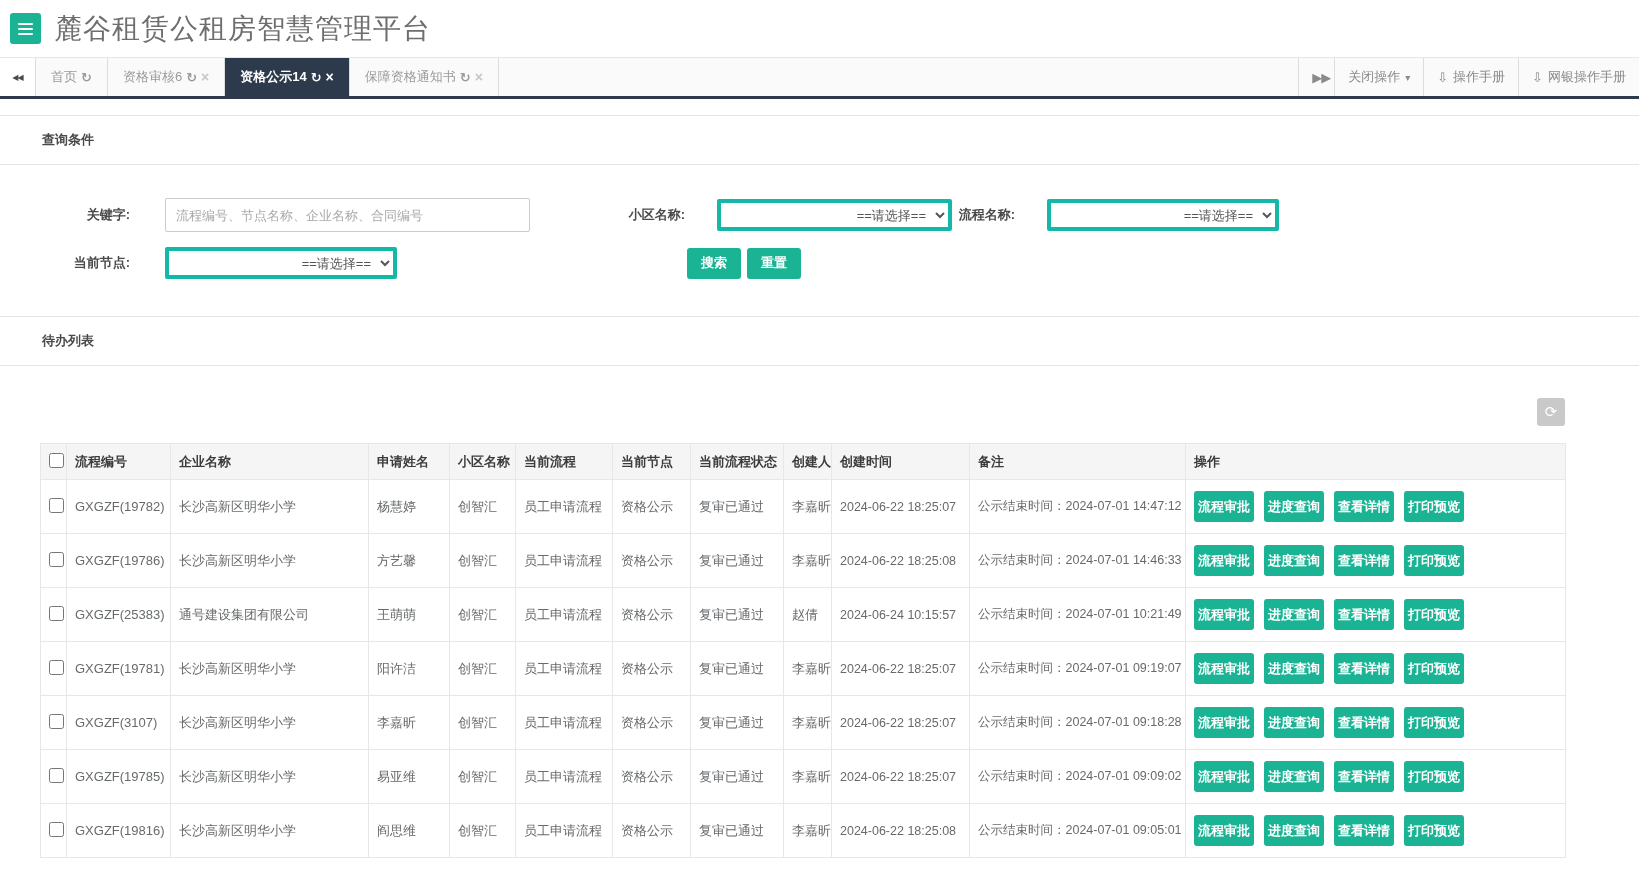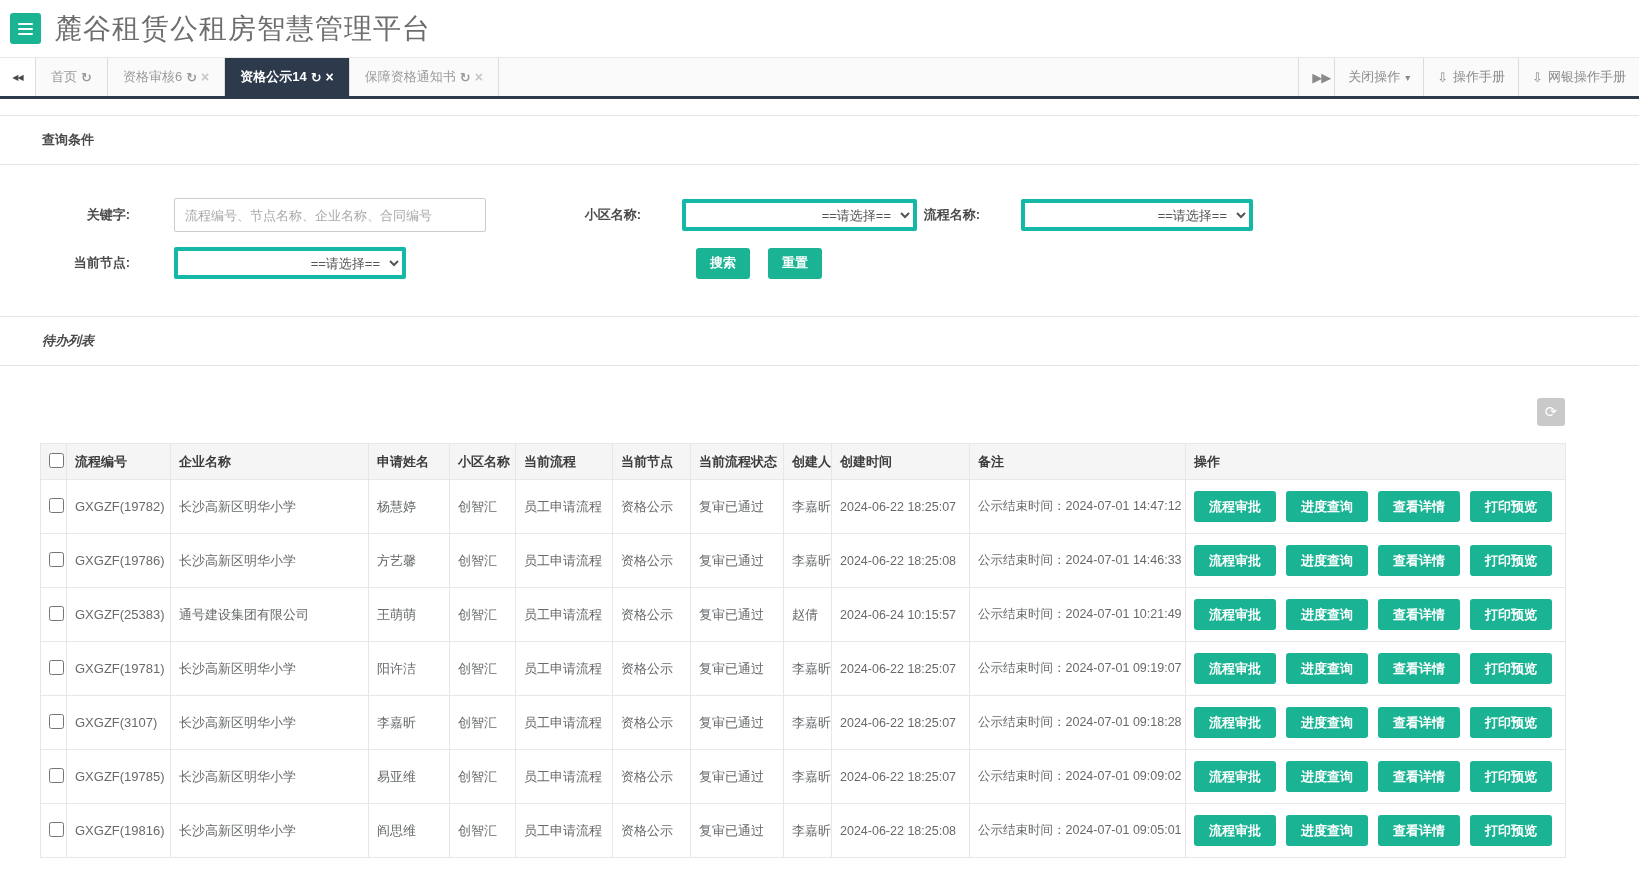--- a/index.html
+++ b/index.html
@@ -28,58 +28,58 @@
   .tab-right { margin-left: auto; display: flex; align-items: stretch; }
   .tab-right > * { display: flex; align-items: center; gap: 5px; padding: 0 13px;
     border-left: 1px solid #ddd; background: #fafafa; border-top: none; border-right: none; border-bottom: none;
     font-size: 13px; color: #8a8a8a; cursor: pointer; }
   .dl-icon { font-size: 13px; color: #8a8a8a; }
   .caret { font-size: 10px; }
 
   
   .panel-head { margin-top: 16px; border-top: 1px solid #e4e4e4; border-bottom: 1px solid #e4e4e4;
     padding: 15px 42px; font-size: 13px; font-weight: 700; color: #4a4a4a; }
-  .panel-head.second { margin-top: 37px; font-style: italic; }
+  .panel-head.second { margin-top: 37px; }
 
   
   .query-form { padding-top: 33px; }
   .form-row { display: flex; align-items: center; }
   .form-row + .form-row { margin-top: 15px; }
-  .fg { display: flex; align-items: center; gap: 9px; }
+  .fg { display: flex; align-items: center; }
   .fg-label { font-size: 13px; font-weight: 700; color: #4a4a4a; text-align: right; }
   .w130 { width: 130px; margin-right: 35px; }
   .w88  { width: 88px;  margin-right: 32px; }
   .w63  { width: 63px;  margin-right: 32px; }
   .ml67 { margin-left: 67px; }
   .ml63 { }
-  .txt-input { width: 312px; height: 32px; border: 1px solid #ccc; border-radius: 2px;
+  .txt-input { width: 365px; height: 32px; border: 1px solid #ccc; border-radius: 2px;
     padding: 16px 10px; font-size: 13px; color: #555; }
   .txt-input::placeholder { color: #a9a9a9; }
   .sel { width: 235px; height: 32px; border: 4px solid #14b8a6; border-radius: 2px;
     font-size: 13px; color: #555; background: #fff; padding: 0 6px; text-align: right; }
   .sel.w232 { width: 232px; }
-  .btn-group { margin-left: 290px; display: flex; gap: 18px; }
+  .btn-group { margin-left: 290px; display: flex; gap: 6px; }
   .green-btn { height: 31px; padding: 0 14px; background: #1ab394; border: none; border-radius: 3px;
     color: #fff; font-size: 13px; font-weight: 600; cursor: pointer; }
 
   
   .table-toolbar { display: flex; justify-content: flex-end; padding: 32px 74px 0 40px; }
   .refresh-btn { width: 28px; height: 28px; background: #c9c9c9; border: none; border-radius: 3px;
     color: #fff; font-size: 15px; cursor: pointer; }
   .todo-table { table-layout: fixed; border-collapse: collapse; margin: 17px 74px 16px 40px; width: 1525px; }
   .todo-table th, .todo-table td { border: 1px solid #e7e7e7; font-size: 13px; padding: 8px;
     text-align: left; vertical-align: middle; white-space: nowrap; overflow: hidden; }
   .todo-table thead th { background: #f5f5f5; color: #3c3c3c; font-weight: 700; height: 36px; }
   .todo-table tbody tr { height: 54px; }
   .todo-table tbody td { color: #676a6c; background: #fff; }
   .c-check { text-align: center !important; }
   .c-check input { width: 15px; height: 15px; cursor: pointer; }
   td.c-time, td.c-remark { font-size: 12.5px; padding: 8px 4px 8px 8px; }
   .actions { display: flex; gap: 10px; }
-  .act-btn { width: 82px; height: 31px; background: #1ab394; border: none; border-radius: 3px;
+  .act-btn { width: 60px; height: 31px; background: #1ab394; border: none; border-radius: 3px;
     color: #fff; font-size: 13px; font-weight: 700; cursor: pointer; }
 </style>
 </head>
 <body>
 
 <header class="app-header">
   <button class="menu-btn">
     <span style="display:flex;flex-direction:column;gap:3px;">
         <i></i>
         <i></i>

